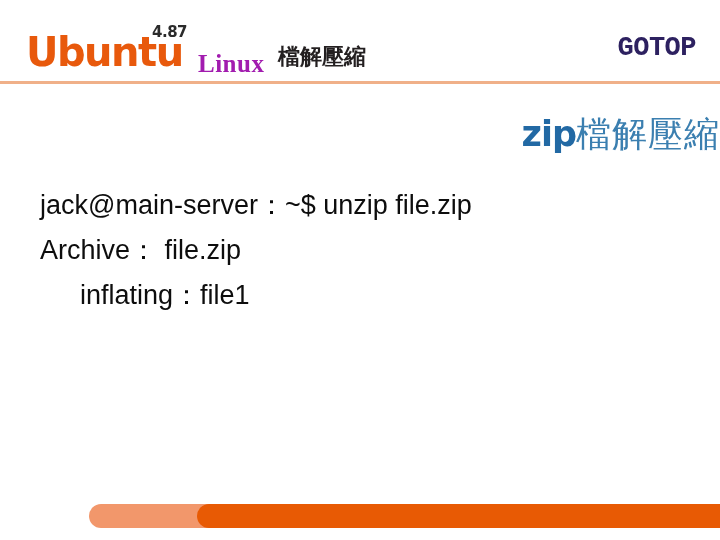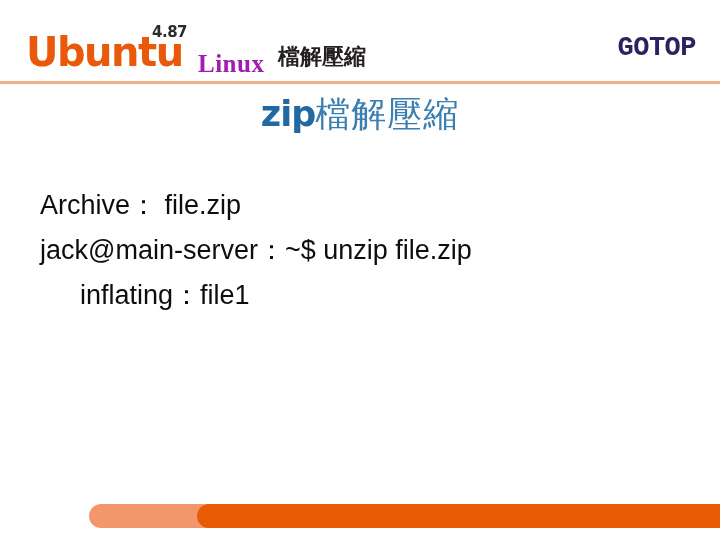--- a/index.html
+++ b/index.html
@@ -89,23 +89,23 @@
     top: 65px;
     width: 720px;
     height: 3px;
     background: #f0b089;
   }
 
   
   .slide-title {
     position: absolute;
     left: 0;
-    top: 92px;
+    top: 112px;
     width: 720px;
-    text-align: center;
+    text-align: right;
     white-space: nowrap;
   }
   .slide-title .t-latin {
     font-family: "DejaVu Sans", sans-serif;
     font-weight: bold;
     font-size: 35px;
     line-height: 44px;
     color: #2269a4;
     letter-spacing: -1px;
     vertical-align: baseline;
@@ -173,21 +173,21 @@
   <div class="subtitle-cjk">檔解壓縮</div>
   <div class="gotop-logo">GOTOP</div>
   <div class="header-rule"></div>
 </div>
 
 <div class="slide-title">
   <span class="t-latin">zip</span><span class="t-cjk">檔解壓縮</span>
 </div>
 
 <div class="body-block">
+  <div class="body-line lvl0">jack@main-server：~$ unzip file.zip</div>
   <div class="body-line lvl0">Archive： file.zip</div>
-  <div class="body-line lvl0">jack@main-server：~$ unzip file.zip</div>
   <div class="body-line lvl1">inflating：file1</div>
 </div>
 
 <div class="bottom-bar">
   <div class="bar-light"></div>
   <div class="bar-dark"></div>
 </div>
 
 </body></html>

